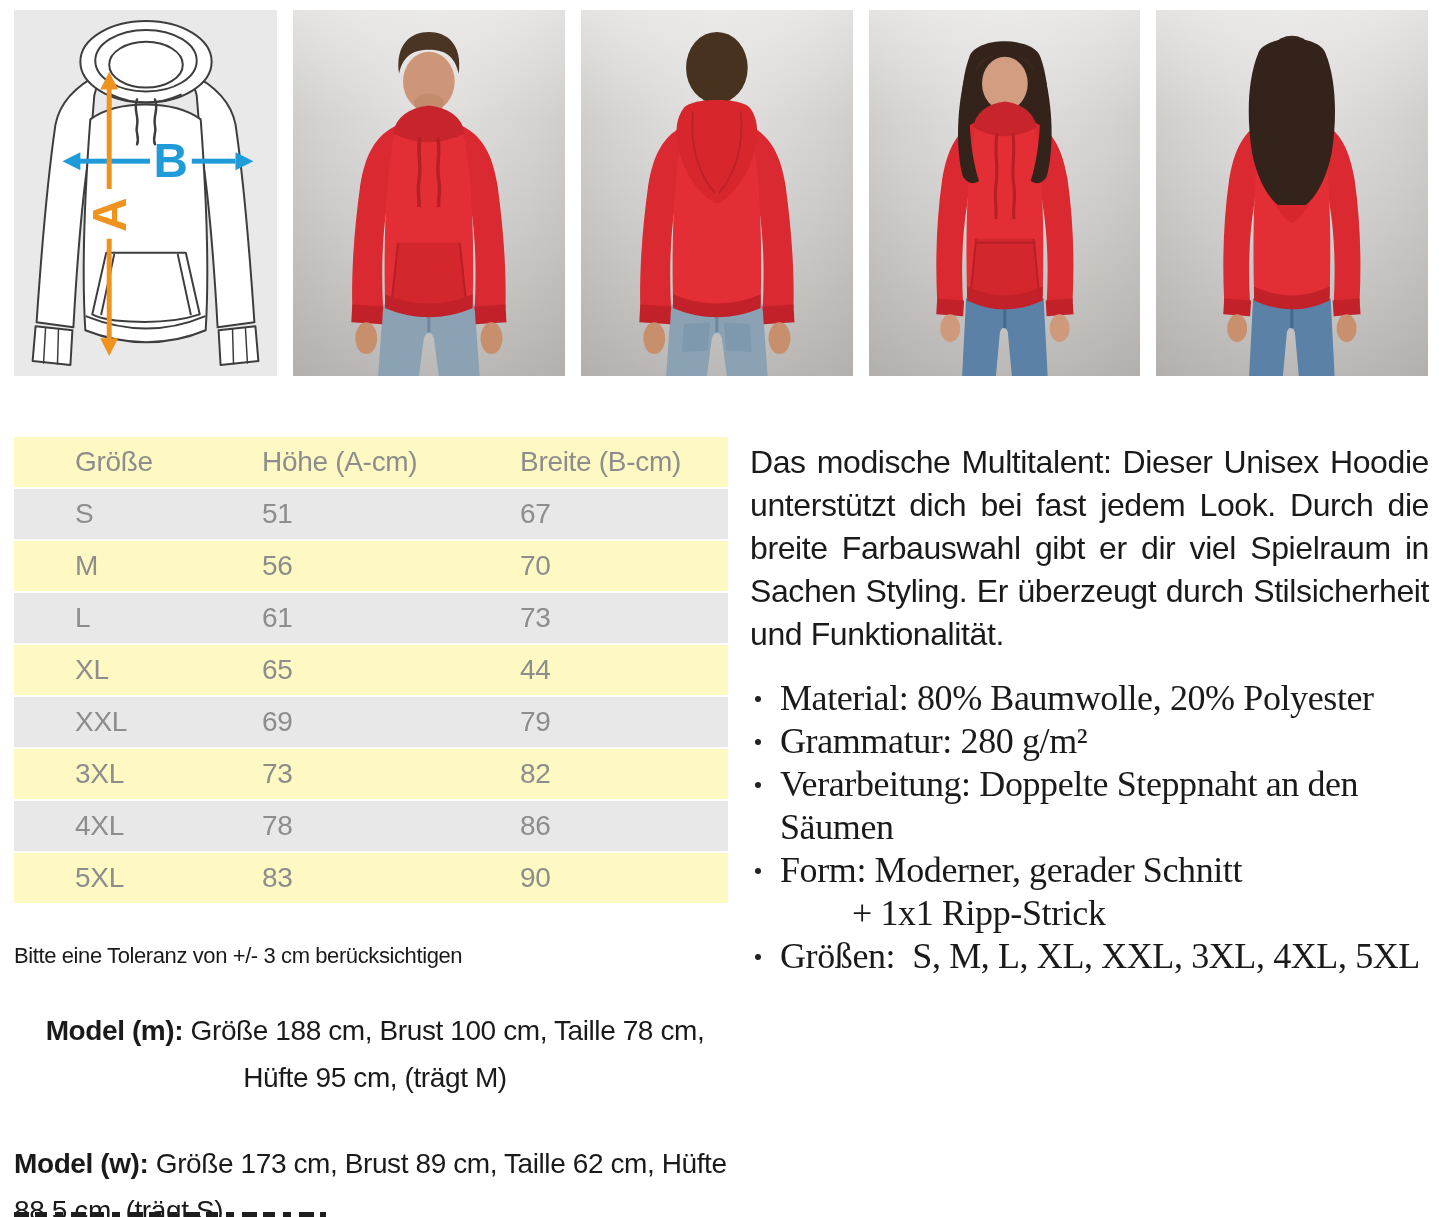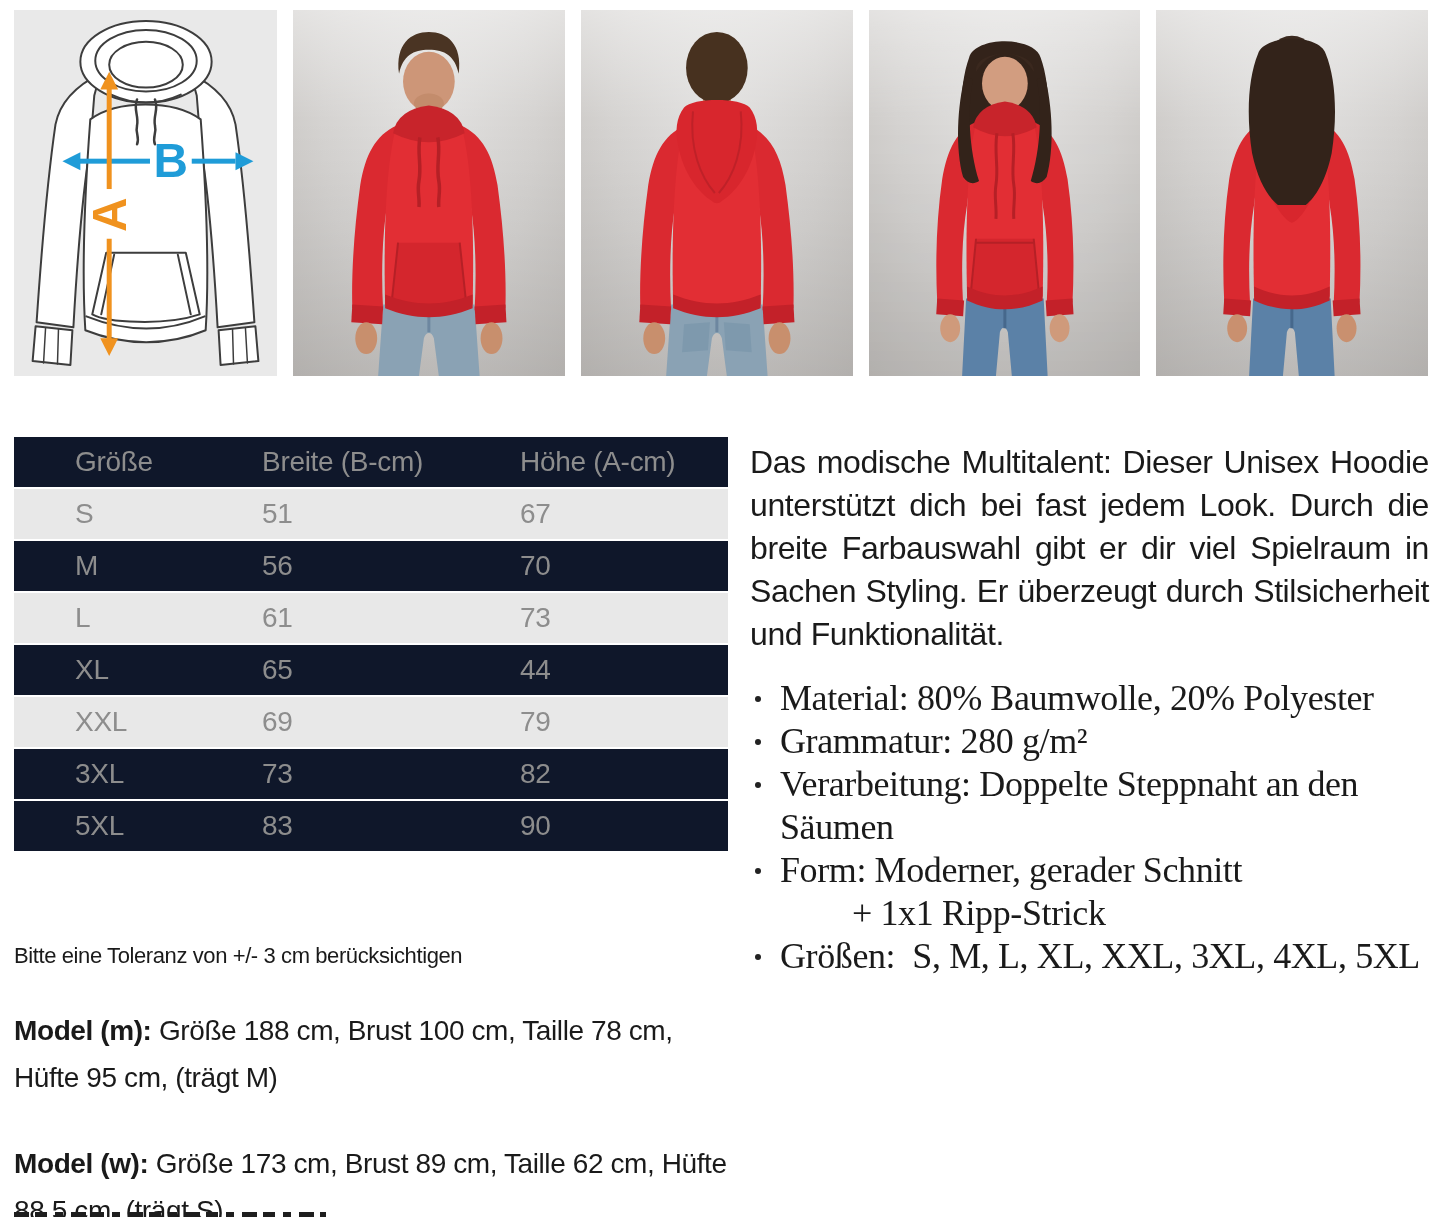--- a/index.html
+++ b/index.html
@@ -14,30 +14,30 @@
   .panel.photo{flex:1 1 auto;
      background-image:linear-gradient(180deg,rgba(255,255,255,.45) 0%,rgba(255,255,255,0) 30%,rgba(0,0,0,.10) 100%),
                       radial-gradient(ellipse at 50% 32%,#e2e1e0 0%,#d5d3d1 55%,#c6c3c0 100%);}
   .panel svg{display:block;width:100%;height:100%;}
 
   
   .size-table{position:absolute;left:14px;top:437px;width:714px;}
   .srow{display:grid;grid-template-columns:248px 258px 208px;height:50px;line-height:50px;
         border-bottom:2px solid #fff;font-size:28px;color:#8d8d8d;letter-spacing:-0.3px;}
   .srow>div:first-child{padding-left:61px;}
-  .bg-light{background:#0f172a;}
+  .bg-light{background:#fef9c3;}
   .bg-dark{background:#e8e8e8;}
 
   
   .tolerance{position:absolute;left:14px;top:936px;width:720px;margin:0;
              font-size:22px;line-height:40px;letter-spacing:-0.4px;}
   .model-info{position:absolute;left:14px;width:722px;margin:0;
               font-size:28px;line-height:47px;letter-spacing:-0.4px;}
   .model-info b{letter-spacing:-0.4px;}
-  .model-m{top:1007px;}
+  .model-m{top:1007px;text-align:center;}
   .model-w{top:1140px;}
   .cutoff{position:absolute;left:14px;top:1212px;width:312px;height:5px;overflow:hidden;
           background:repeating-linear-gradient(90deg,#1e1e1e 0 15px,transparent 15px 21px,
                      #1e1e1e 21px 33px,transparent 33px 41px,#1e1e1e 41px 49px,transparent 49px 57px);}
 
   
   .desc-col{position:absolute;left:750px;top:441px;width:679px;}
   .intro{margin:0;font-size:32px;line-height:43px;text-align:justify;letter-spacing:-0.4px;}
   .bullets{list-style:none;margin:21px 0 0 0;padding:0;}
   .bullets li{position:relative;padding-left:30px;font-size:36px;line-height:43px;
@@ -177,22 +177,22 @@
         <path d="M98,278 C124,290 148,290 174,278 L174,292 C148,304 124,304 98,292 Z" fill="#c32129"></path>
         <path d="M106,120 C118,112 154,112 166,120 C172,136 170,160 158,186 C150,202 142,212 136,214 C130,212 122,202 114,186 C102,160 100,136 106,120 Z" fill="#d8262d"></path>
         <path d="M102,44 C108,24 164,24 170,44 C180,68 182,106 176,144 C170,172 160,188 150,196 L122,196 C112,188 102,172 96,144 C90,106 92,68 102,44 Z" fill="#33231a"></path>
       </svg>
     </div>
   </div>
 
   <div class="size-table">
     <div class="srow bg-light">
       <div>Größe</div>
+      <div>Höhe (A-cm)</div>
       <div>Breite (B-cm)</div>
-      <div>Höhe (A-cm)</div>
     </div>
     <div class="srow bg-dark">
       <div>S</div>
       <div>51</div>
       <div>67</div>
     </div>
     <div class="srow bg-light">
       <div>M</div>
       <div>56</div>
       <div>70</div>
@@ -210,20 +210,25 @@
     <div class="srow bg-dark">
       <div>XXL</div>
       <div>69</div>
       <div>79</div>
     </div>
     <div class="srow bg-light">
       <div>3XL</div>
       <div>73</div>
       <div>82</div>
     </div>
+    <div class="srow bg-dark">
+      <div>4XL</div>
+      <div>78</div>
+      <div>86</div>
+    </div>
     <div class="srow bg-light">
       <div>5XL</div>
       <div>83</div>
       <div>90</div>
     </div>
   </div>
 
   <p class="tolerance">Bitte eine Toleranz von +/- 3 cm berücksichtigen</p>
 
   <p class="model-info model-m"><b>Model (m):</b> <span>Größe 188 cm, Brust 100 cm, Taille 78 cm, Hüfte 95 cm, (trägt M)</span></p>

